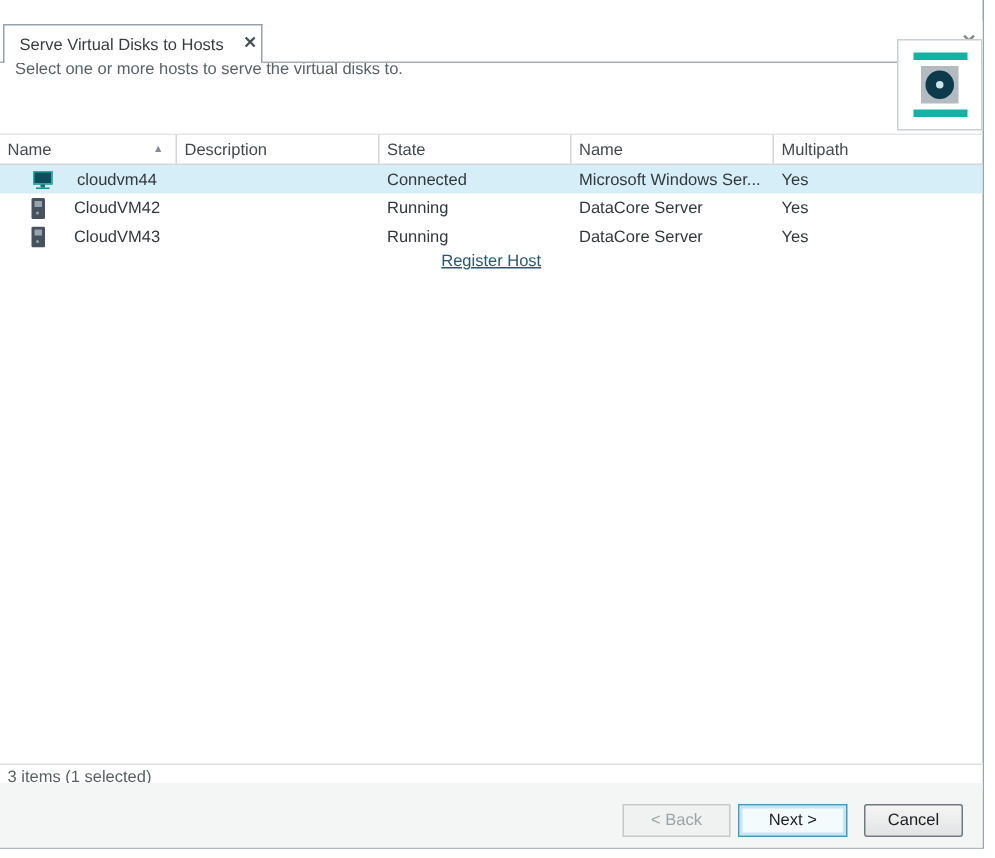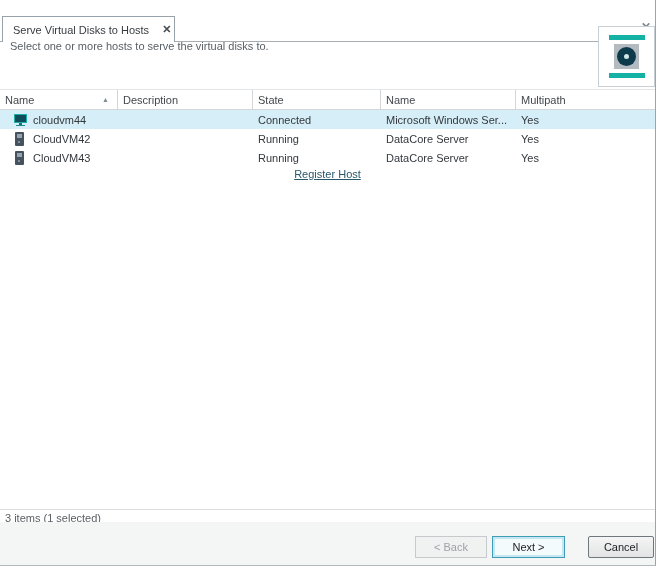--- a/index.html
+++ b/index.html
@@ -39,21 +39,21 @@
   .thead { display:flex; height:21px; border-top:1px solid #e3e6e8; border-bottom:1px solid #d2d6d9; }
   .th { display:flex; align-items:center; padding:0 5px; font-size:11px; color:#43484d;
         border-right:1px solid #d2d6d9; cursor:default; }
   .c0 { width:118px; } .c1 { width:135px; } .c2 { width:128px; } .c3 { width:135px; }
   .c4 { width:127px; border-right:none; }
   .sort { margin-left:auto; font-size:7px; color:#808d96; padding-right:3px; }
 
   .row { display:flex; height:19px; align-items:center; font-size:11px; color:#33383d; cursor:default; }
   .row.selected { background:#d6eef7; }
   .cell { padding:0 5px; overflow:hidden; white-space:nowrap; }
-  .cell-name { display:flex; align-items:center; gap:5px; padding-left:13px; }
+  .cell-name { display:flex; align-items:center; gap:15px; padding-left:13px;justify-content:center; }
 
   .mon { width:15px; flex:none; }
   .mon-screen { width:13px; height:9px; background:#0f4d5c; border:1px solid #1fb0a6; margin:0 auto; }
   .mon-stand { width:3px; height:2px; background:#15707a; margin:0 auto; }
   .mon-base { width:9px; height:1px; background:#1a8a8e; margin:0 auto; }
 
   .srv { width:9px; height:14px; background:#46525e; border-radius:1px; position:relative;
          margin-left:2px; margin-right:4px; flex:none; }
   .srv::before { content:""; position:absolute; left:2px; top:2px; width:5px; height:4px; background:#97a3ae; }
   .srv::after  { content:""; position:absolute; left:3px; top:9px; width:2px; height:2px;
@@ -67,21 +67,21 @@
                border-top:1px solid #dddddd; border-bottom:1px solid #cccccc;
                display:flex; align-items:center; padding-left:5px; font-size:11px; color:#5a5f63; }
 
   
   .buttonbar { position:absolute; left:0; top:522px; width:655px; height:43px; background:#f4f5f5; }
   .btn { position:absolute; top:14px; height:22px; font-size:11px; font-family:inherit;
          display:flex; align-items:center; justify-content:center; cursor:default; }
   .btn-back   { left:415px; width:72px; background:#f0f1f1; border:1px solid #c7cacc; color:#9ea3a6; }
   .btn-next   { left:492px; width:73px; background:#f4fbfd; border:1px solid #419cb5;
                 box-shadow:inset 0 0 0 2px #c4e7f1; color:#1c1e20; }
-  .btn-cancel { left:588px; width:66px; background:linear-gradient(#f5f5f5,#e2e3e4);
+  .btn-cancel { left:576px; width:66px; background:linear-gradient(#f5f5f5,#e2e3e4);
                 border:1px solid #70787d; border-radius:2px; color:#1c1e20; }
 </style>
 </head>
 <body>
 
 <div class="app">
 
   <div class="tabbar">
     <div class="tab">
       <span class="tab-label">Serve Virtual Disks to Hosts</span>

